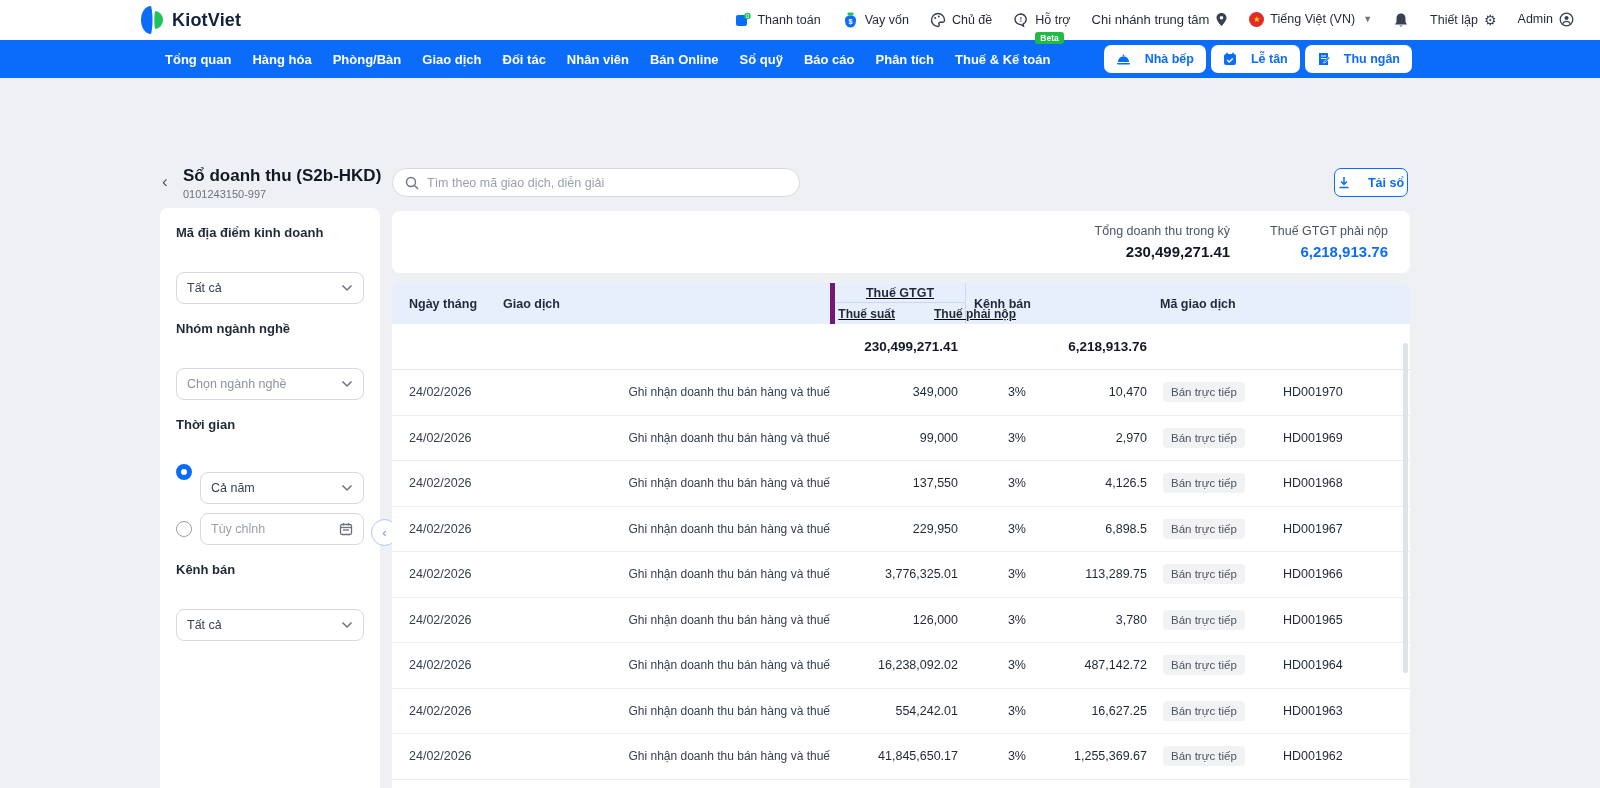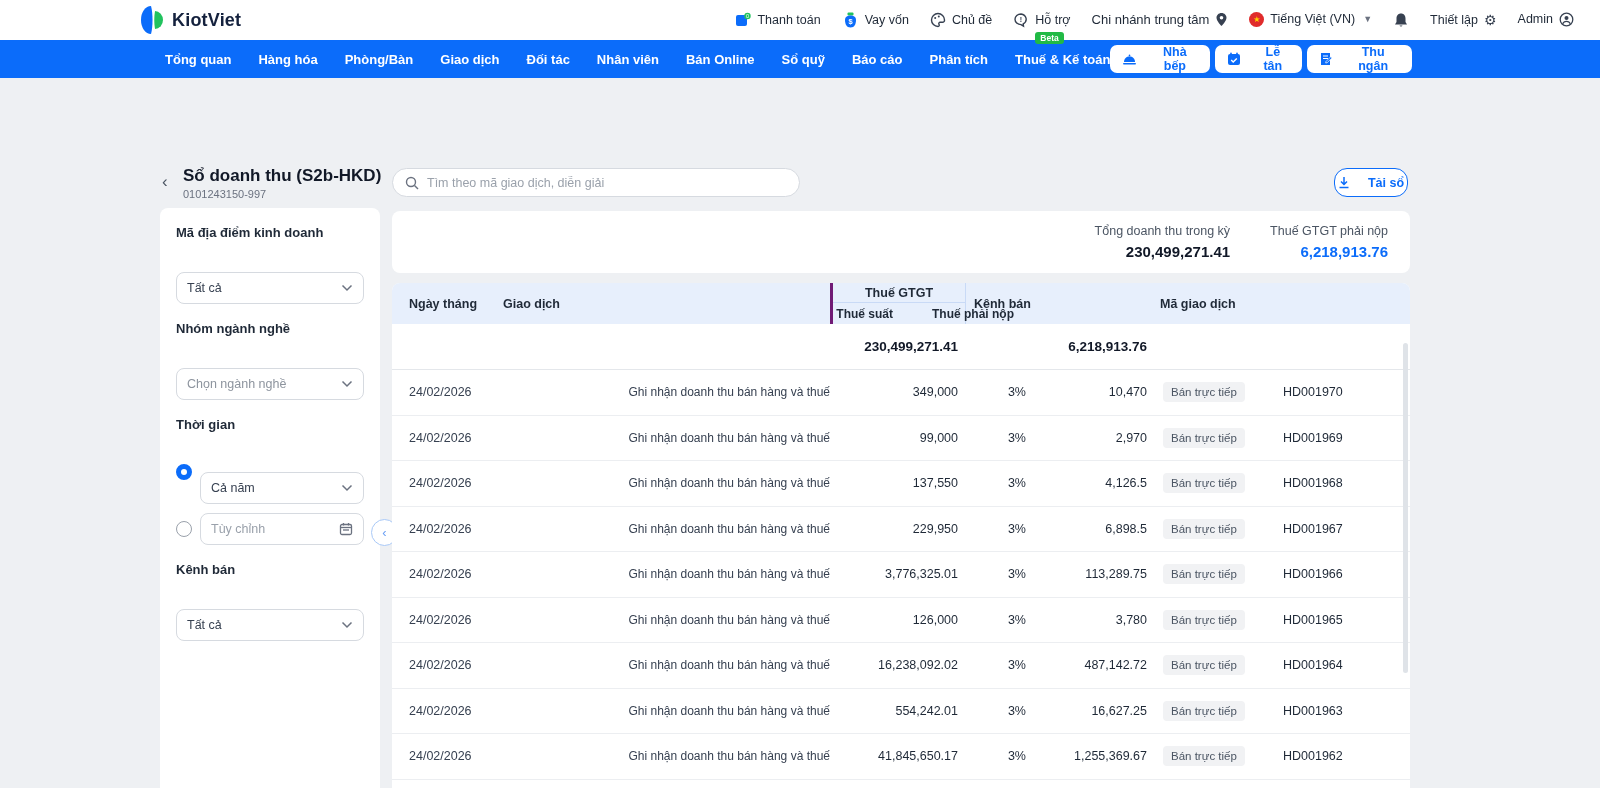--- a/index.html
+++ b/index.html
@@ -11,34 +11,34 @@
   .logo-text { font-size:18px; font-weight:700; color:#14213d; letter-spacing:.2px; }
   .top-right { margin-left:auto; display:flex; align-items:flex-start; gap:21px; }
   .top-item { display:flex; align-items:center; gap:6px; font-size:12.5px; color:#1f2937; cursor:pointer; position:relative; }
   .beta-badge { position:absolute; left:22px; top:20px; background:#21ba45; color:#fff; font-size:8.5px; font-weight:700; padding:1px 5px; border-radius:3px; }
   .flag { width:15px; height:15px; border-radius:50%; background:#e02b2b; color:#ffd400; font-size:8px; display:flex; align-items:center; justify-content:center; }
   .caret { font-size:9px; color:#6b7280; margin-left:2px; }
   .gear { font-size:14px; color:#374151; }
 
   
   .nav { height:38px; background:#0b6cfa; display:flex; align-items:center; padding:0 188px 0 165px; }
-  .nav-tabs { display:flex; align-items:center; gap:27px; }
+  .nav-tabs { display:flex; align-items:center; gap:21px; }
   .nav-tab { color:#fff; font-size:13px; font-weight:700; white-space:nowrap; cursor:pointer; }
   .nav-actions { margin-left:auto; display:flex; gap:5px; }
   .nav-btn { background:#fff; color:#0b6cfa; font-size:12.5px; font-weight:700; border:none; border-radius:7px; height:28px; padding:0 12px; display:flex; align-items:center; gap:14px; cursor:pointer; }
 
   
   .page { position:relative; height:710px; background:#eef0f3; }
   .back-icon { position:absolute; left:162px; top:94px; font-size:17px; color:#4b5563; cursor:pointer; }
   .page-title { position:absolute; left:183px; top:88px; font-size:17px; font-weight:700; color:#111827; }
   .page-subtitle { position:absolute; left:183px; top:110px; font-size:11px; color:#6b7280; }
   .search-box { position:absolute; left:392px; top:90px; width:408px; height:29px; background:#fff; border:1px solid #d6dae0; border-radius:15px; display:flex; align-items:center; padding:0 12px; gap:8px; }
   .search-box input { border:none; outline:none; flex:1; font-size:12.5px; font-family:"Liberation Sans",sans-serif; color:#374151; background:transparent; }
   .search-box input::placeholder { color:#9aa1ab; }
-  .download-btn { position:absolute; left:1334px; top:90px; width:74px; height:29px; background:#fff; border:1px solid #0b6cfa; border-radius:13px; color:#0b6cfa; font-size:12.5px; font-weight:600; display:flex; align-items:center; justify-content:center; gap:18px; cursor:pointer; }
+  .download-btn { position:absolute; left:1334px; top:90px; width:74px; height:29px; background:#fff; border:1px solid #0b6cfa; border-radius:7px; color:#0b6cfa; font-size:12.5px; font-weight:600; display:flex; align-items:center; justify-content:center; gap:18px; cursor:pointer; }
 
   
   .sidebar { position:absolute; left:160px; top:130px; width:220px; height:620px; background:#fff; border-radius:8px; padding:17px 16px; }
   .f-label { font-size:13px; font-weight:700; color:#1f2937; margin:0 0 8px; }
   .f-group { margin-bottom:17px; }
   .select { height:32px; border:1px solid #d6dae0; border-radius:8px; background:#fff; display:flex; align-items:center; padding:0 10px; font-size:12.5px; color:#374151; cursor:pointer;margin-top:32px; }
   .select .sel-text { flex:1; }
   .select.placeholder .sel-text { color:#8d949e; }
   .radio-row { display:flex; align-items:center; gap:8px; margin-bottom:9px; }
   .radio { width:16px; height:16px; border-radius:50%; flex:0 0 16px; }
@@ -59,21 +59,21 @@
 
   
   .table-card { position:absolute; left:392px; top:205px; width:1018px; height:545px; background:#fff; border-radius:8px; overflow:hidden; }
   .grid { display:grid; grid-template-columns:103px 335px 136px 68px 121px 123px 1fr; }
   .thead { background:#e7effc; }
   .th { font-size:12.5px; font-weight:600; color:#1f2937; }
   .thead .row1 { display:grid; grid-template-columns:103px 335px 136px 189px 123px 124px; }
   .h-date { padding:0 0 0 17px; display:flex; align-items:center; height:41px; }
   .h-trans { padding-left:8px; display:flex; align-items:center; height:41px; }
   .h-amount { display:flex; align-items:center; justify-content:flex-end; padding-right:8px; height:41px; }
-  .h-group { border-left:3px solid #701a75; border-right:1px solid #c9daf6; display:flex; flex-direction:column; }
+  .h-group { border-left:5px solid #701a75; border-right:1px solid #c9daf6; display:flex; flex-direction:column;text-decoration:underline; }
   .h-group-top { height:20px; display:flex; align-items:center; justify-content:center; border-bottom:1px solid #c9daf6; }
   .h-group-bottom { height:21px; display:grid; grid-template-columns:68px 121px; }
   .h-sub { display:flex; align-items:center; justify-content:flex-end; padding-right:8px; font-size:12px; }
   .h-channel,.h-code { display:flex; align-items:center; padding-left:8px; height:41px; }
   .h-code { padding-left:5px; }
 
   .tbody { height:460px; overflow:hidden; position:relative; }
   .total-row { height:46px; border-bottom:1px solid #e4e7eb; align-items:center; }
   .total-amount { text-align:right; padding-right:8px; font-size:13.5px; font-weight:700; color:#111827; }
   .total-tax { text-align:right; padding-right:8px; font-size:13.5px; font-weight:700; color:#111827; }

